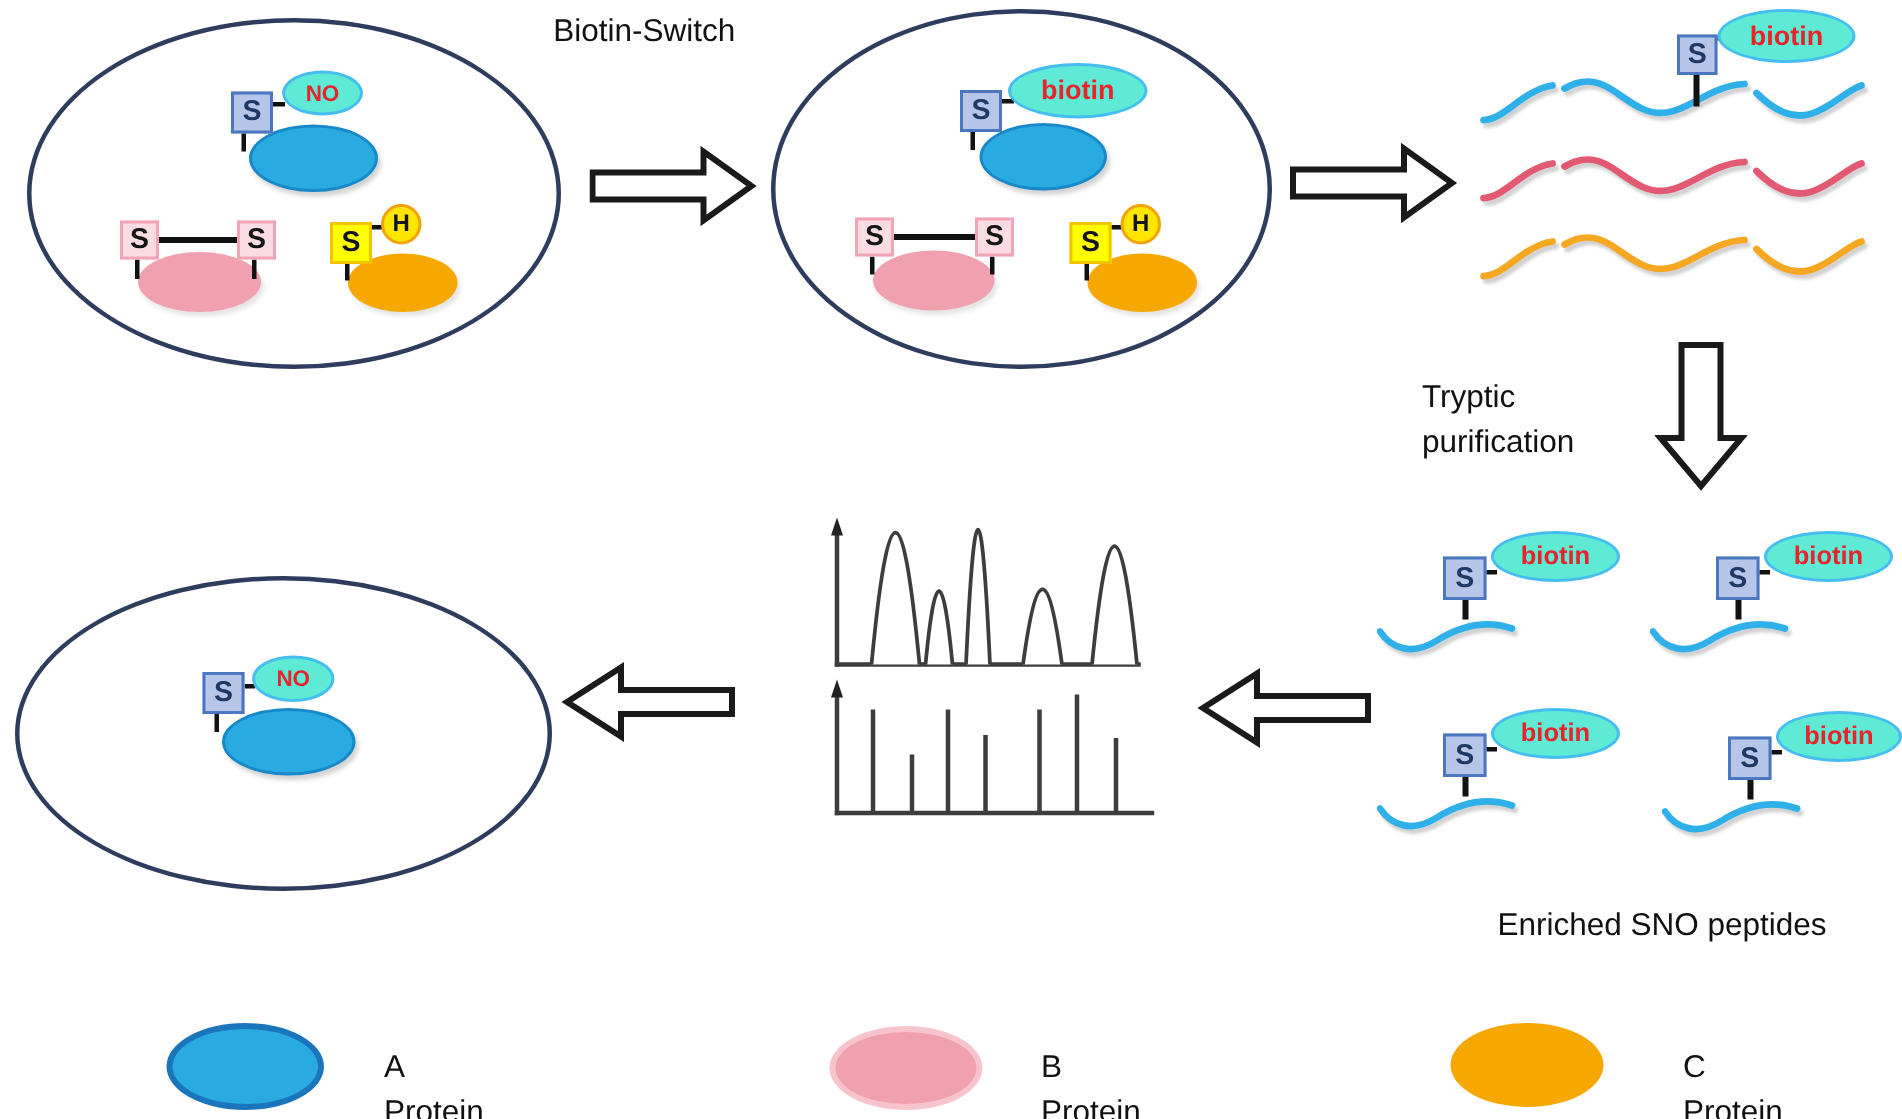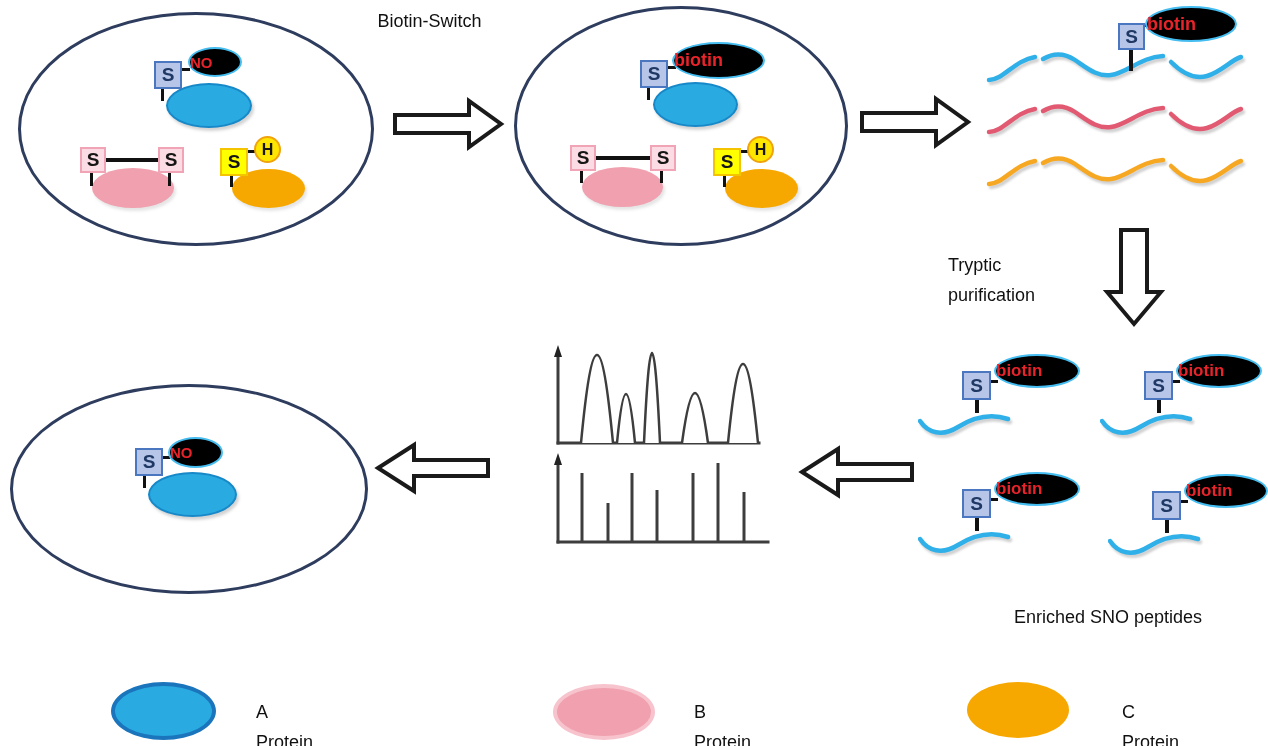--- a/index.html
+++ b/index.html
@@ -4,36 +4,36 @@
 <style>
   html,body { margin:0; padding:0; background:#fff; }
   .canvas {
     position:relative; width:1268px; height:746px; background:#ffffff;
     font-family:"Liberation Sans", sans-serif; color:#111; overflow:hidden;
   }
   .cell {
     position:absolute; border:3px solid #2e3c5e; border-radius:50%;
     background:#fff; box-sizing:border-box;
   }
-  .lbl { position:absolute; font-size:18px; color:#111; line-height:30px; }
+  .lbl { position:absolute; font-size:21px; color:#111; line-height:30px; }
   .lbl.center { text-align:center; }
   .pre { white-space:pre-line; }
   .grp { position:absolute; }
   .sbox {
     position:absolute; width:28px; height:28px; box-sizing:border-box;
     border:2.5px solid; display:flex; align-items:center; justify-content:center;
     font-weight:bold; font-size:19px; z-index:5; background:#fff;
   }
   .sbox.blue { background:#b6c5e8; border-color:#4a77c0; color:#1f3864; }
   .sbox.pink { background:#fbdce4; border-color:#f0a4b6; color:#151515; }
   .sbox.yellow { background:#ffff00; border-color:#f5c400; color:#151515; }
   .tag {
     position:absolute; box-sizing:border-box; border:2.5px solid #45bdf0;
-    border-radius:50%; background:#000000; color:#e8232a; font-weight:bold;
-    display:flex; align-items:center; z-index:6;
+    border-radius:50%; background:#5eead4; color:#e8232a; font-weight:bold;
+    display:flex; align-items:center; justify-content:center; z-index:6;
   }
   .hcirc {
     position:absolute; width:27px; height:27px; box-sizing:border-box;
     border-radius:50%; background:#ffe600; border:2.5px solid #f0a30a;
     color:#151515; font-weight:bold; font-size:16px;
     display:flex; align-items:center; justify-content:center; z-index:6;
   }
   .prot { position:absolute; border-radius:50%; z-index:2; }
   .prot.blue  { background:#29abe2; border:2px solid #1788c8; box-shadow:2px 3px 3px rgba(130,130,130,.35); }
   .prot.pink  { background:#f0a0ae; box-shadow:2px 3px 3px rgba(160,160,160,.28); }

